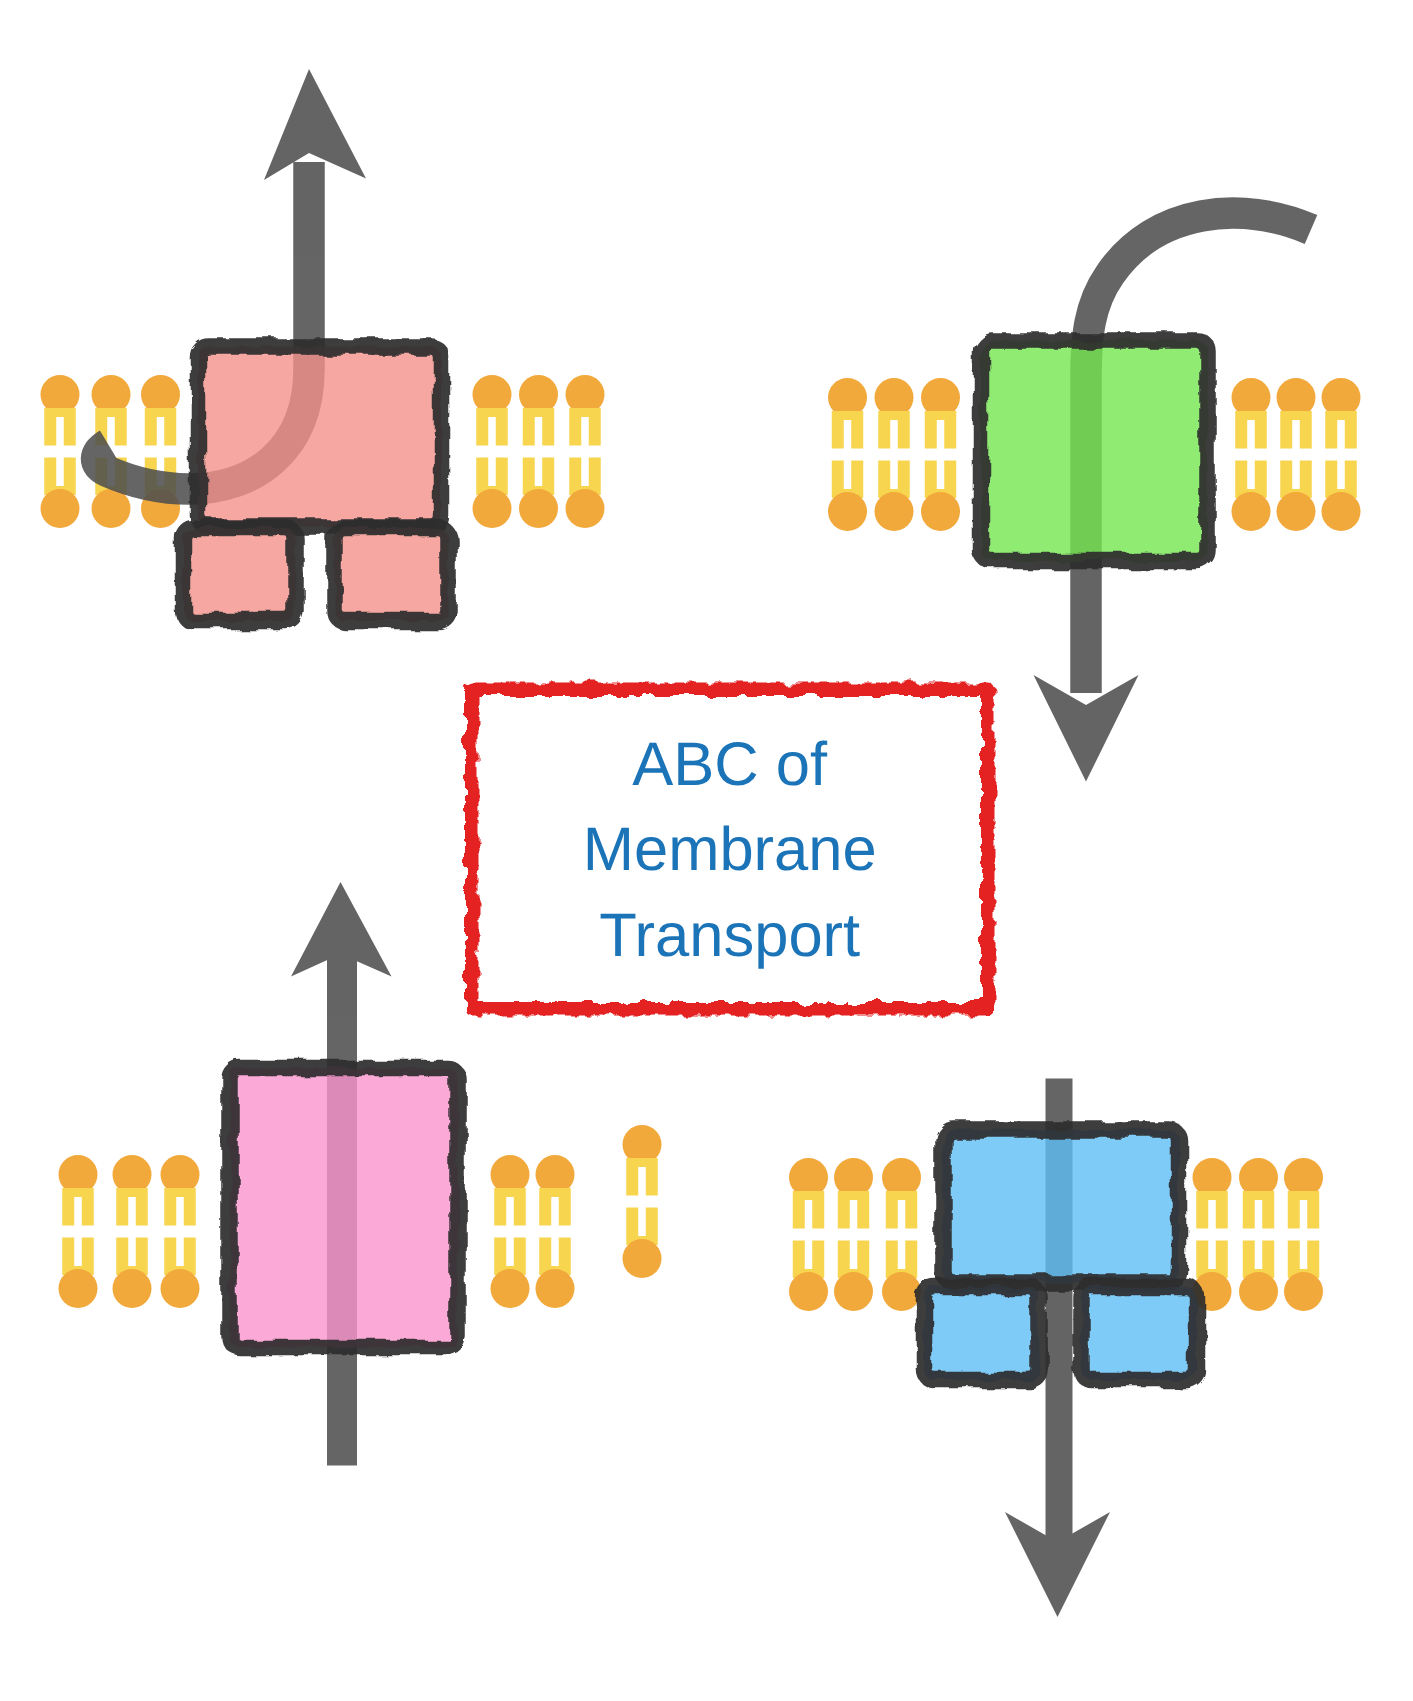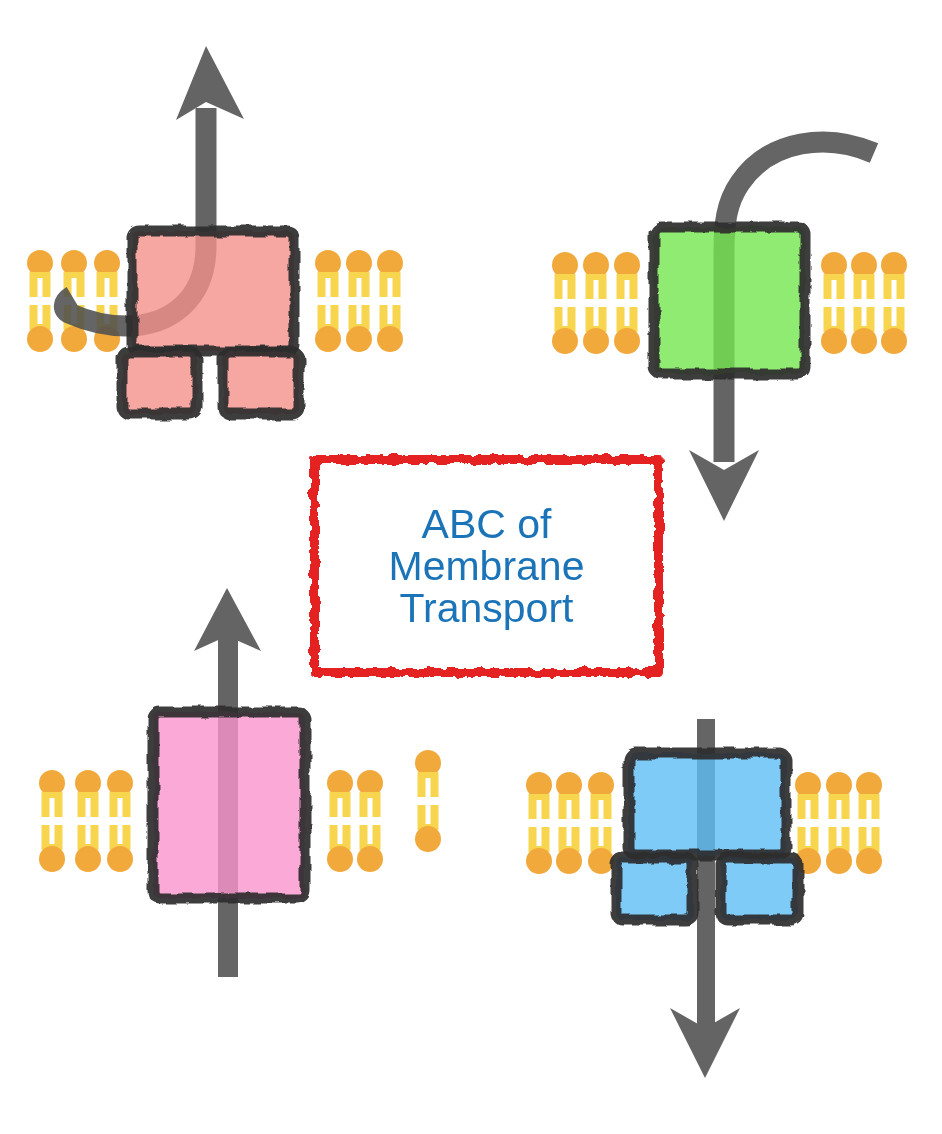--- a/index.html
+++ b/index.html
@@ -30,21 +30,21 @@
   .f-pink{fill:var(--pink);}
   .f-blue{fill:var(--blue);}
 
   
   .title-frame{fill:none;stroke:var(--frame-red);stroke-width:9;stroke-linejoin:round;}
   .title-box{
     position:absolute;left:310px;top:455px;width:353px;height:222px;
     display:flex;align-items:center;justify-content:center;
     text-align:center;
     color:var(--title-blue);
-    font-size:41px;line-height:42px;font-weight:400;
+    font-size:41px;line-height:57px;font-weight:400;
     white-space:pre-line;
     letter-spacing:0;
   }
 </style>
 </head>
 <body>
 
 <div class="stage">
 
   <svg class="diagram-svg" width="942" height="1134" viewBox="0 0 942 1134">

